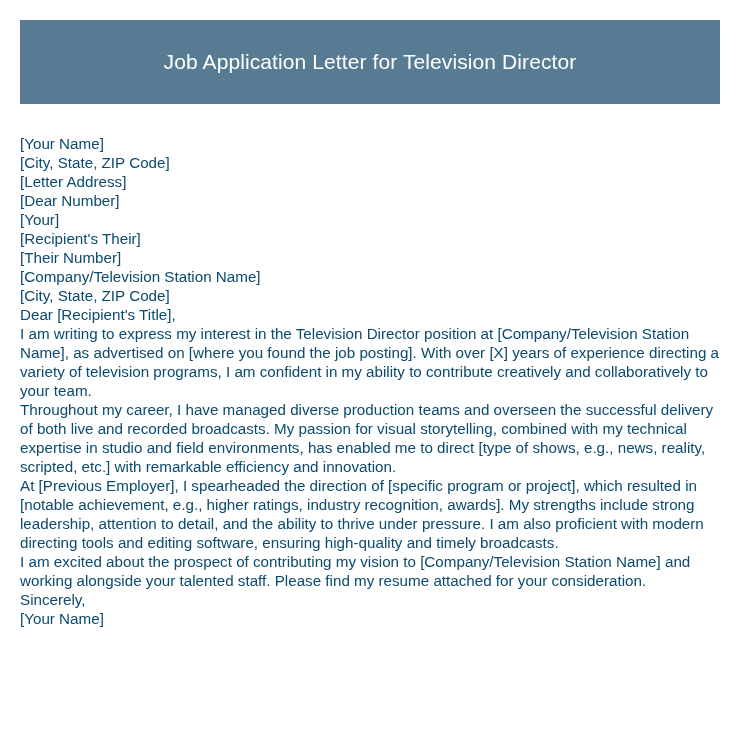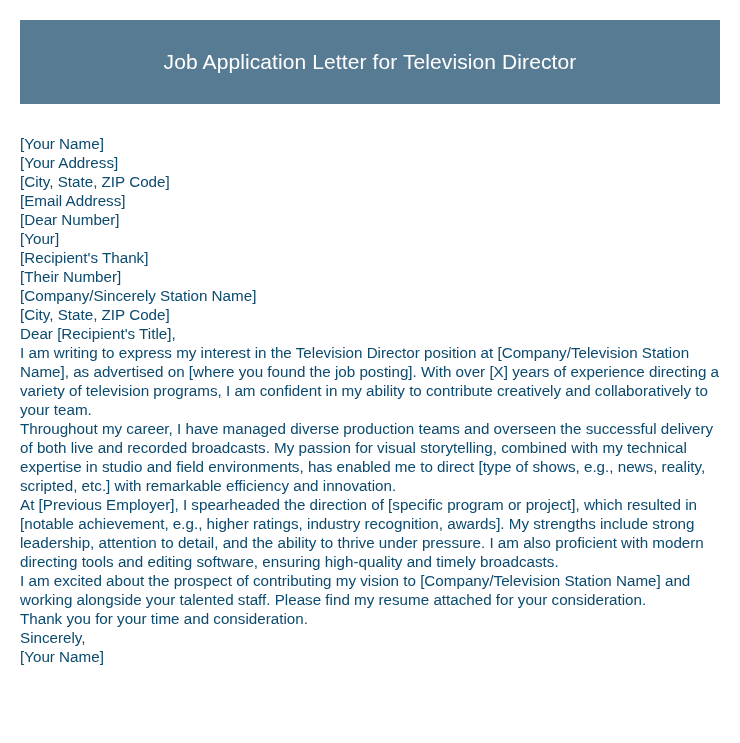--- a/index.html
+++ b/index.html
@@ -47,30 +47,28 @@
   </style>
 </head>
 <body>
 
 <div class="banner">
   <h1>Job Application Letter for Television Director</h1>
 </div>
 
 <div class="letter">
   <p>[Your Name]</p>
-  <p>[Your Address]</p>
   <p>[City, State, ZIP Code]</p>
-  <p>[Email Address]</p>
+  <p>[Letter Address]</p>
   <p>[Dear Number]</p>
   <p>[Your]</p>
-  <p>[Recipient's Thank]</p>
+  <p>[Recipient's Their]</p>
   <p>[Their Number]</p>
-  <p>[Company/Sincerely Station Name]</p>
+  <p>[Company/Television Station Name]</p>
   <p>[City, State, ZIP Code]</p>
   <p>Dear [Recipient's Title],</p>
   <p>I am writing to express my interest in the Television Director position at [Company/Television Station Name], as advertised on [where you found the job posting]. With over [X] years of experience directing a variety of television programs, I am confident in my ability to contribute creatively and collaboratively to your team.</p>
   <p>Throughout my career, I have managed diverse production teams and overseen the successful delivery of both live and recorded broadcasts. My passion for visual storytelling, combined with my technical expertise in studio and field environments, has enabled me to direct [type of shows, e.g., news, reality, scripted, etc.] with remarkable efficiency and innovation.</p>
   <p>At [Previous Employer], I spearheaded the direction of [specific program or project], which resulted in [notable achievement, e.g., higher ratings, industry recognition, awards]. My strengths include strong leadership, attention to detail, and the ability to thrive under pressure. I am also proficient with modern directing tools and editing software, ensuring high-quality and timely broadcasts.</p>
   <p>I am excited about the prospect of contributing my vision to [Company/Television Station Name] and working alongside your talented staff. Please find my resume attached for your consideration.</p>
-  <p>Thank you for your time and consideration.</p>
   <p>Sincerely,</p>
   <p>[Your Name]</p>
 </div>
 
 </body></html>

